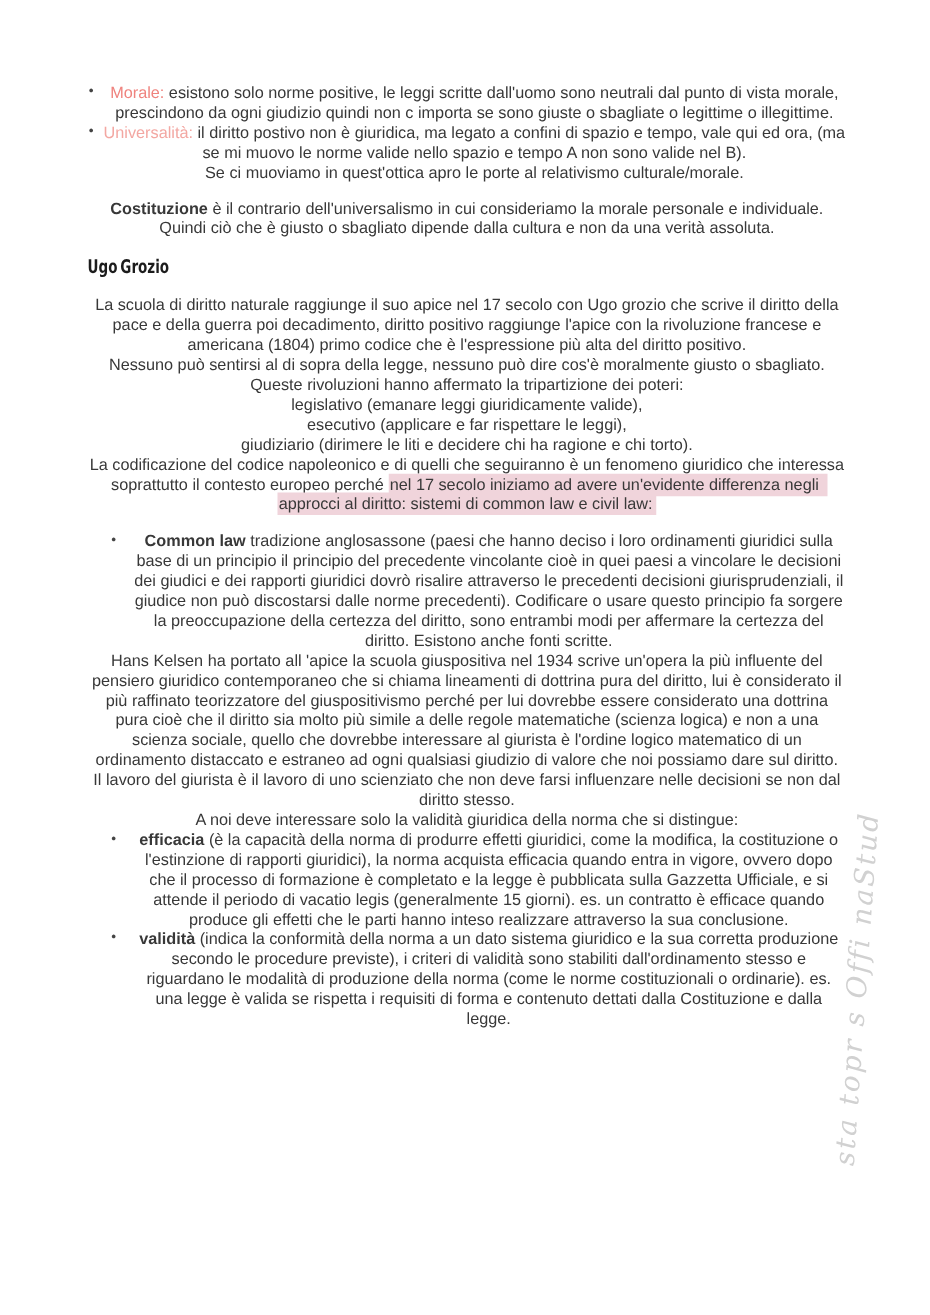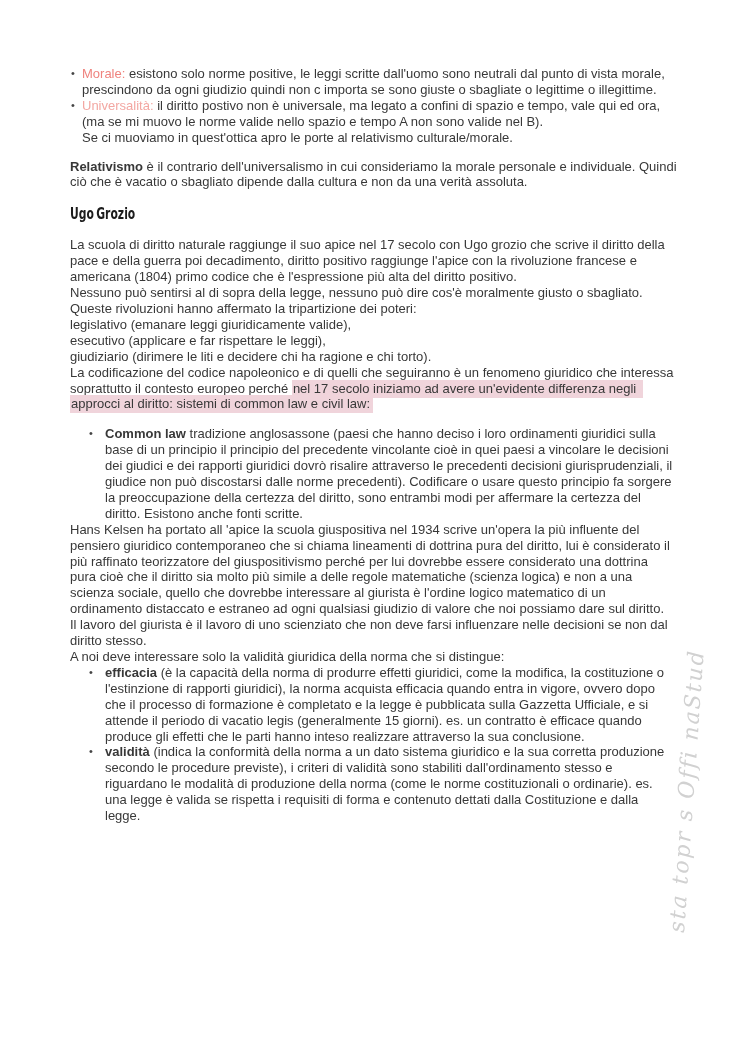--- a/index.html
+++ b/index.html
@@ -11,21 +11,21 @@
     line-height: 15.9px;
     color: var(--text, #383838);
     position: relative;
     overflow: hidden;
   }
   .page {
     position: absolute; inset: 0;
     padding: 66px 67px 20px 70px;
     box-sizing: border-box;
   }
-  p, ul { margin: 0; padding: 0; }
+  p, ul { margin: 0; padding: 0; text-align: center; }
   .pre { white-space: pre-wrap; }
   ul { list-style: none; }
   li { position: relative; white-space: pre-wrap; }
   ul.lvl1 > li { padding-left: 12px; }
   ul.lvl1 > li::before {
     content: "\2022"; position: absolute; left: 1px; top: 0;
     font-size: 11px; color: #444;
   }
   ul.lvl2 > li { margin-left: 18px; padding-left: 17px; }
   ul.lvl2 > li::before {
@@ -72,25 +72,25 @@
     opacity: 0.85;
   }
 </style>
 </head>
 <body>
 
 <div class="page">
 
   <ul class="lvl1">
     <li><span class="label-morale">Morale:</span><span> esistono solo norme positive, le leggi scritte dall'uomo sono neutrali dal punto di vista morale, prescindono da ogni giudizio quindi non c importa se sono giuste o sbagliate o legittime o illegittime.</span></li>
-    <li><span class="label-universalita">Universalità:</span><span> il diritto postivo non è universale, ma legato a confini di spazio e tempo, vale qui ed ora, (ma se mi muovo le norme valide nello spazio e tempo A non sono valide nel B).
+    <li><span class="label-universalita">Universalità:</span><span> il diritto postivo non è giuridica, ma legato a confini di spazio e tempo, vale qui ed ora, (ma se mi muovo le norme valide nello spazio e tempo A non sono valide nel B).
 Se ci muoviamo in quest'ottica apro le porte al relativismo culturale/morale.</span></li>
   </ul>
 
-  <p class="gap pre"><span class="b">Relativismo</span><span> è il contrario dell'universalismo in cui consideriamo la morale personale e individuale. Quindi ciò che è vacatio o sbagliato dipende dalla cultura e non da una verità assoluta.</span></p>
+  <p class="gap pre"><span class="b">Costituzione</span><span> è il contrario dell'universalismo in cui consideriamo la morale personale e individuale. Quindi ciò che è giusto o sbagliato dipende dalla cultura e non da una verità assoluta.</span></p>
 
 
   <h2><span>Ugo Grozio</span></h2>
 
   <p class="pre"><span>La scuola di diritto naturale raggiunge il suo apice nel 17 secolo con Ugo grozio che scrive il diritto della pace e della guerra poi decadimento, diritto positivo raggiunge l'apice con la rivoluzione francese e americana (1804) primo codice che è l'espressione più alta del diritto positivo.
 Nessuno può sentirsi al di sopra della legge, nessuno può dire cos'è moralmente giusto o sbagliato. Queste rivoluzioni hanno affermato la tripartizione dei poteri:
 legislativo (emanare leggi giuridicamente valide),
 esecutivo (applicare e far rispettare le leggi),
 giudiziario (dirimere le liti e decidere chi ha ragione e chi torto).
 La codificazione del codice napoleonico e di quelli che seguiranno è un fenomeno giuridico che interessa soprattutto il contesto europeo perché </span><mark class="hl">nel 17 secolo iniziamo ad avere un'evidente differenza negli approcci al diritto: sistemi di common law e civil law:</mark></p>

